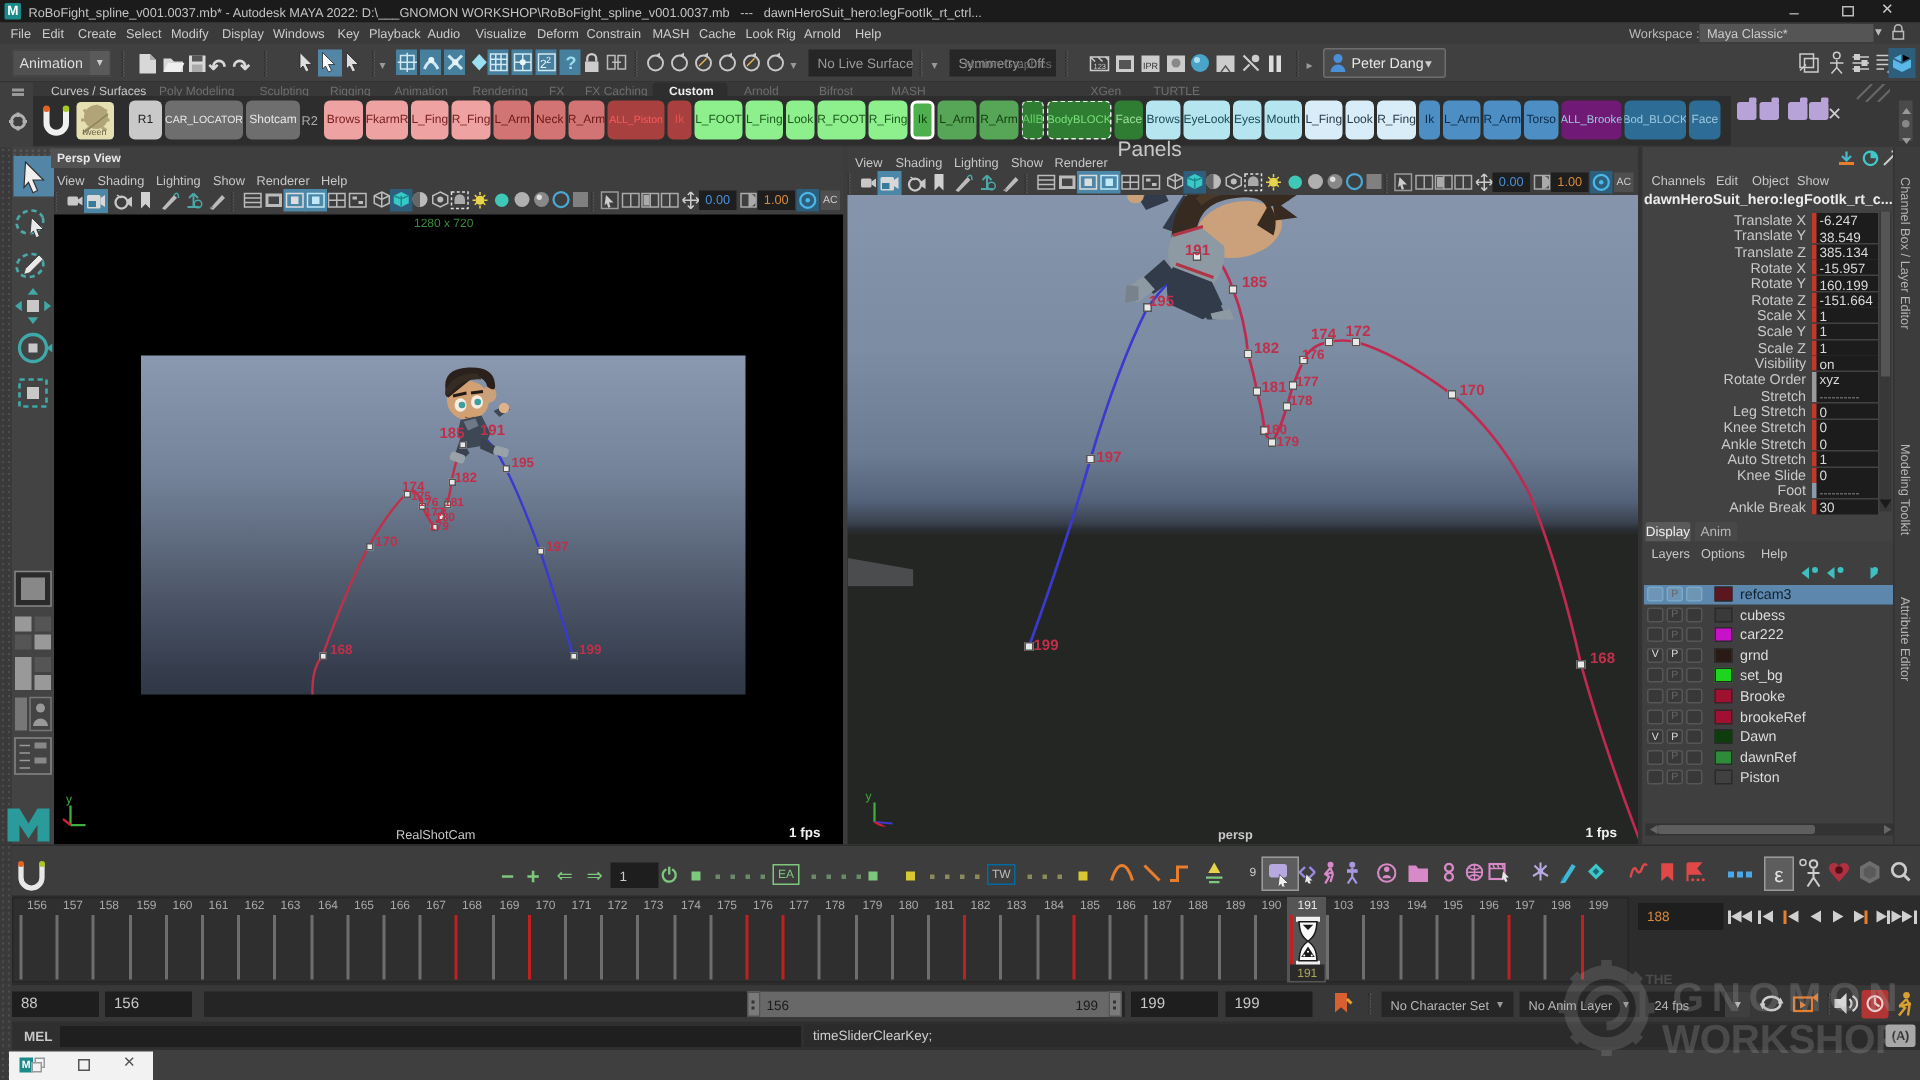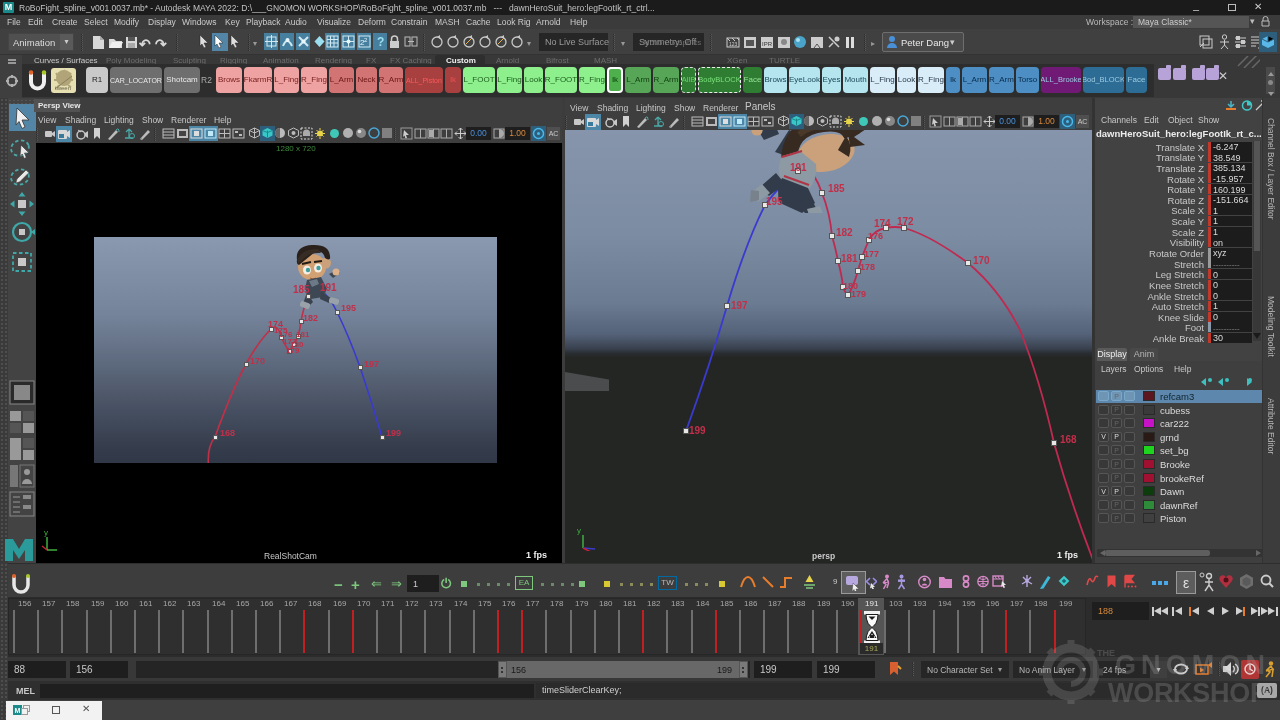--- a/index.html
+++ b/index.html
@@ -739,21 +739,21 @@
     <text x="6" y="7" fill="#3fae3f" font-size="8">y</text>
     <path d="M9 22 V9 M9 22 h10" stroke="#3fae3f" stroke-width="1.5"></path>
     <path d="M9 22 l-5 -4" stroke="#c23" stroke-width="1.5"></path>
   </svg>
 <div class="" style="left:565px;top:98px;width:527px;height:465px;background:#3e3e3e;"></div>
 <div class="t" style="left:570px;top:104px;color:#c8c8c8;font-size:8.5px;">View</div>
 <div class="t" style="left:597px;top:104px;color:#c8c8c8;font-size:8.5px;">Shading</div>
 <div class="t" style="left:636px;top:104px;color:#c8c8c8;font-size:8.5px;">Lighting</div>
 <div class="t" style="left:674px;top:104px;color:#c8c8c8;font-size:8.5px;">Show</div>
 <div class="t" style="left:703px;top:104px;color:#c8c8c8;font-size:8.5px;">Renderer</div>
-<div class="t" style="left:745px;top:102px;color:#c8c8c8;font-size:10px;">Panels</div>
+<div class="t" style="left:745px;top:92px;color:#c8c8c8;font-size:14px;">Panels</div>
 <div class="" style="left:565px;top:116px;width:2px;height:13px;border-left:1px dotted #2d2d2d;border-right:1px dotted #585858;"></div>
 <div class="ic" style="left:573px;top:116px;width:12px;height:12px;">
     <svg width="12" height="12">
       <rect x="1" y="3" width="7" height="6" rx="1" fill="#c8c8c8"></rect>
       <path d="M8 5 l3 -2 v6 l-3 -2 z" fill="#c8c8c8"></path>
     </svg>
   </div>
 <div class="" style="left:585px;top:114px;width:16px;height:16px;background:#4c87a8;"></div>
 <div class="ic" style="left:586px;top:115px;width:14px;height:14px;">
     <svg width="14" height="14">

